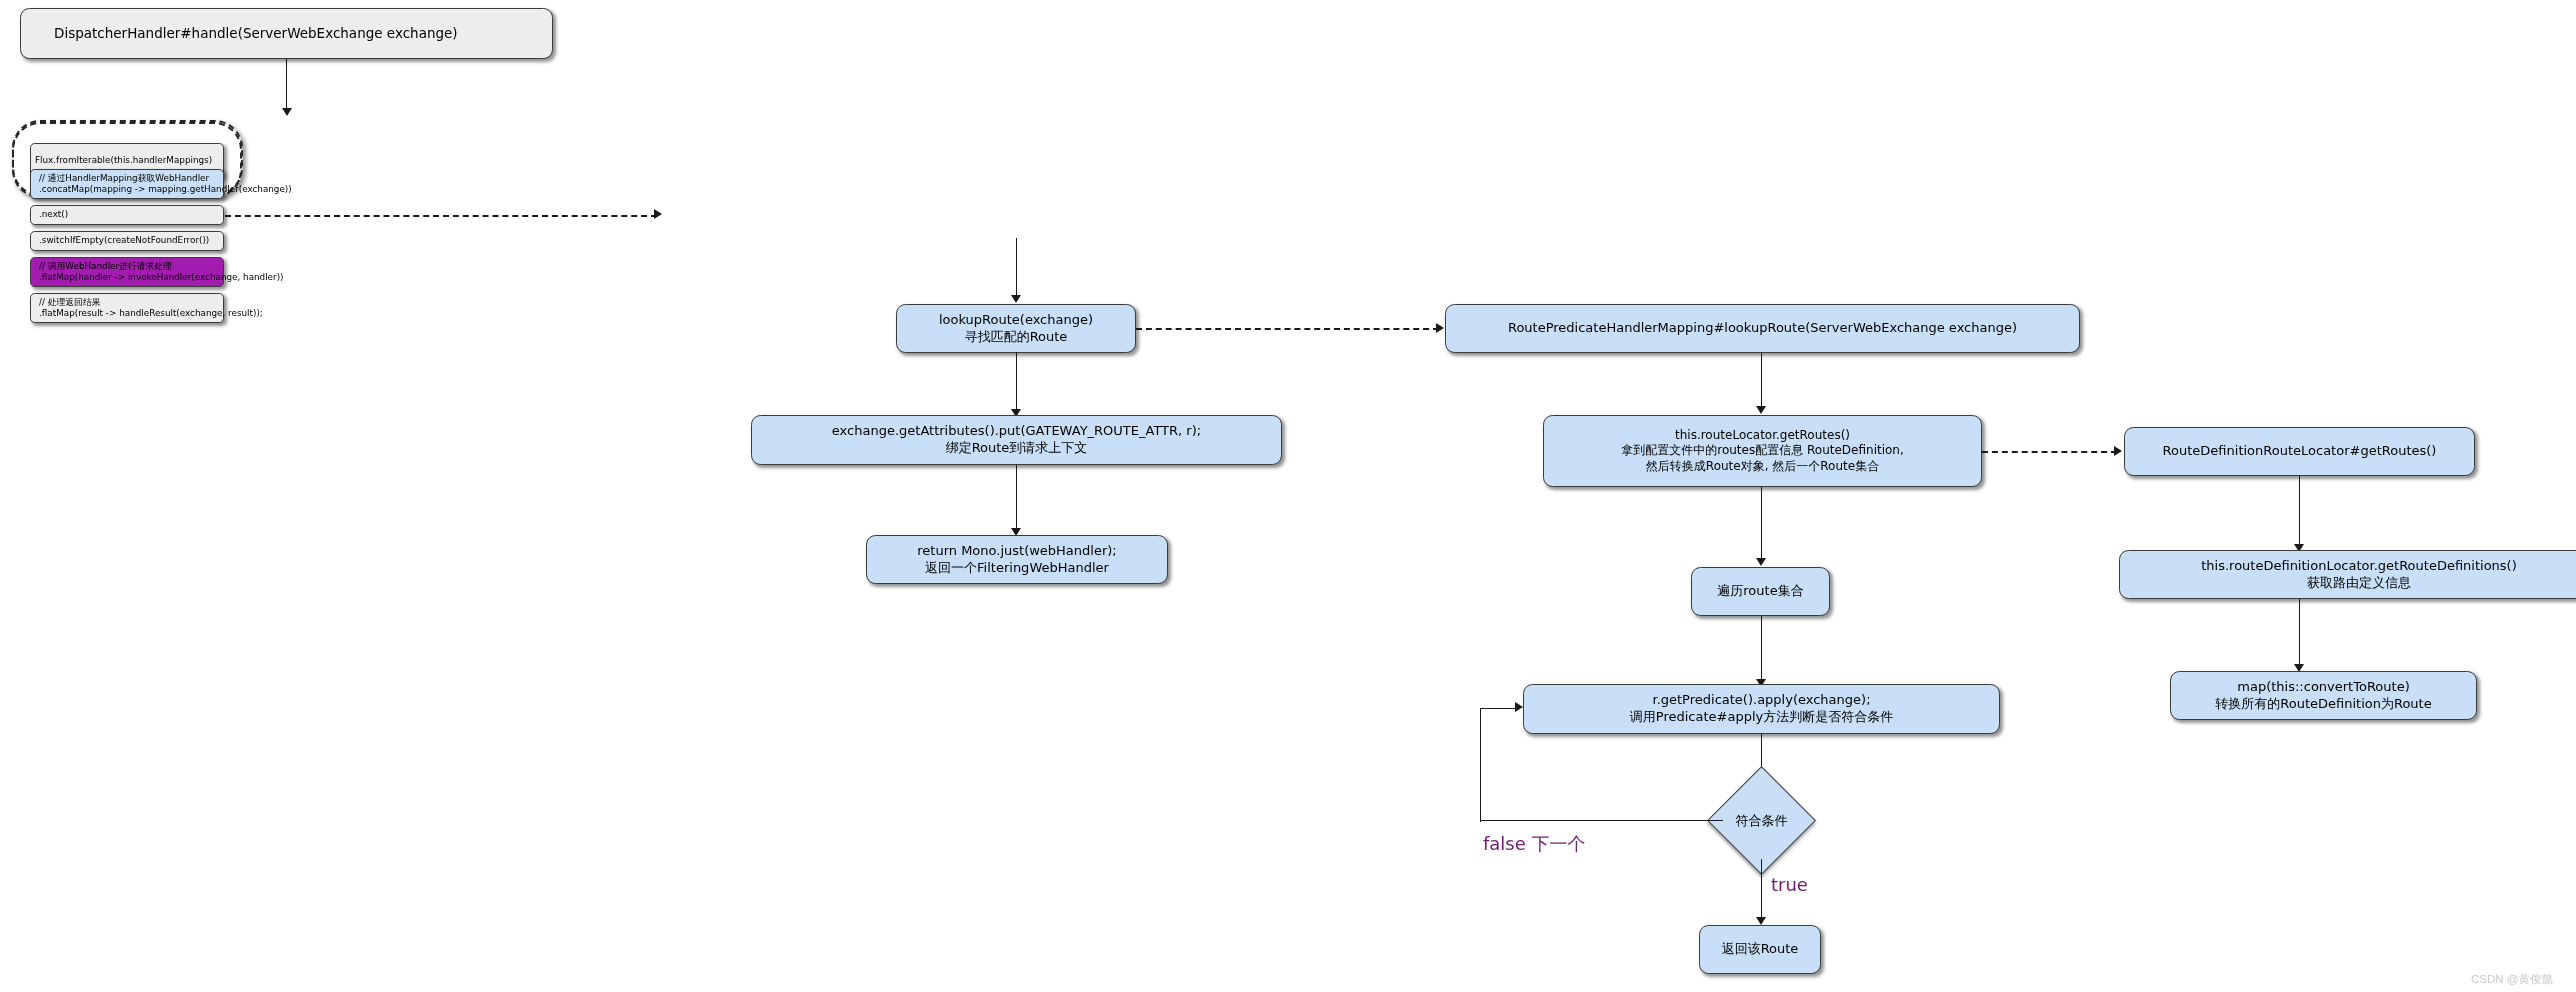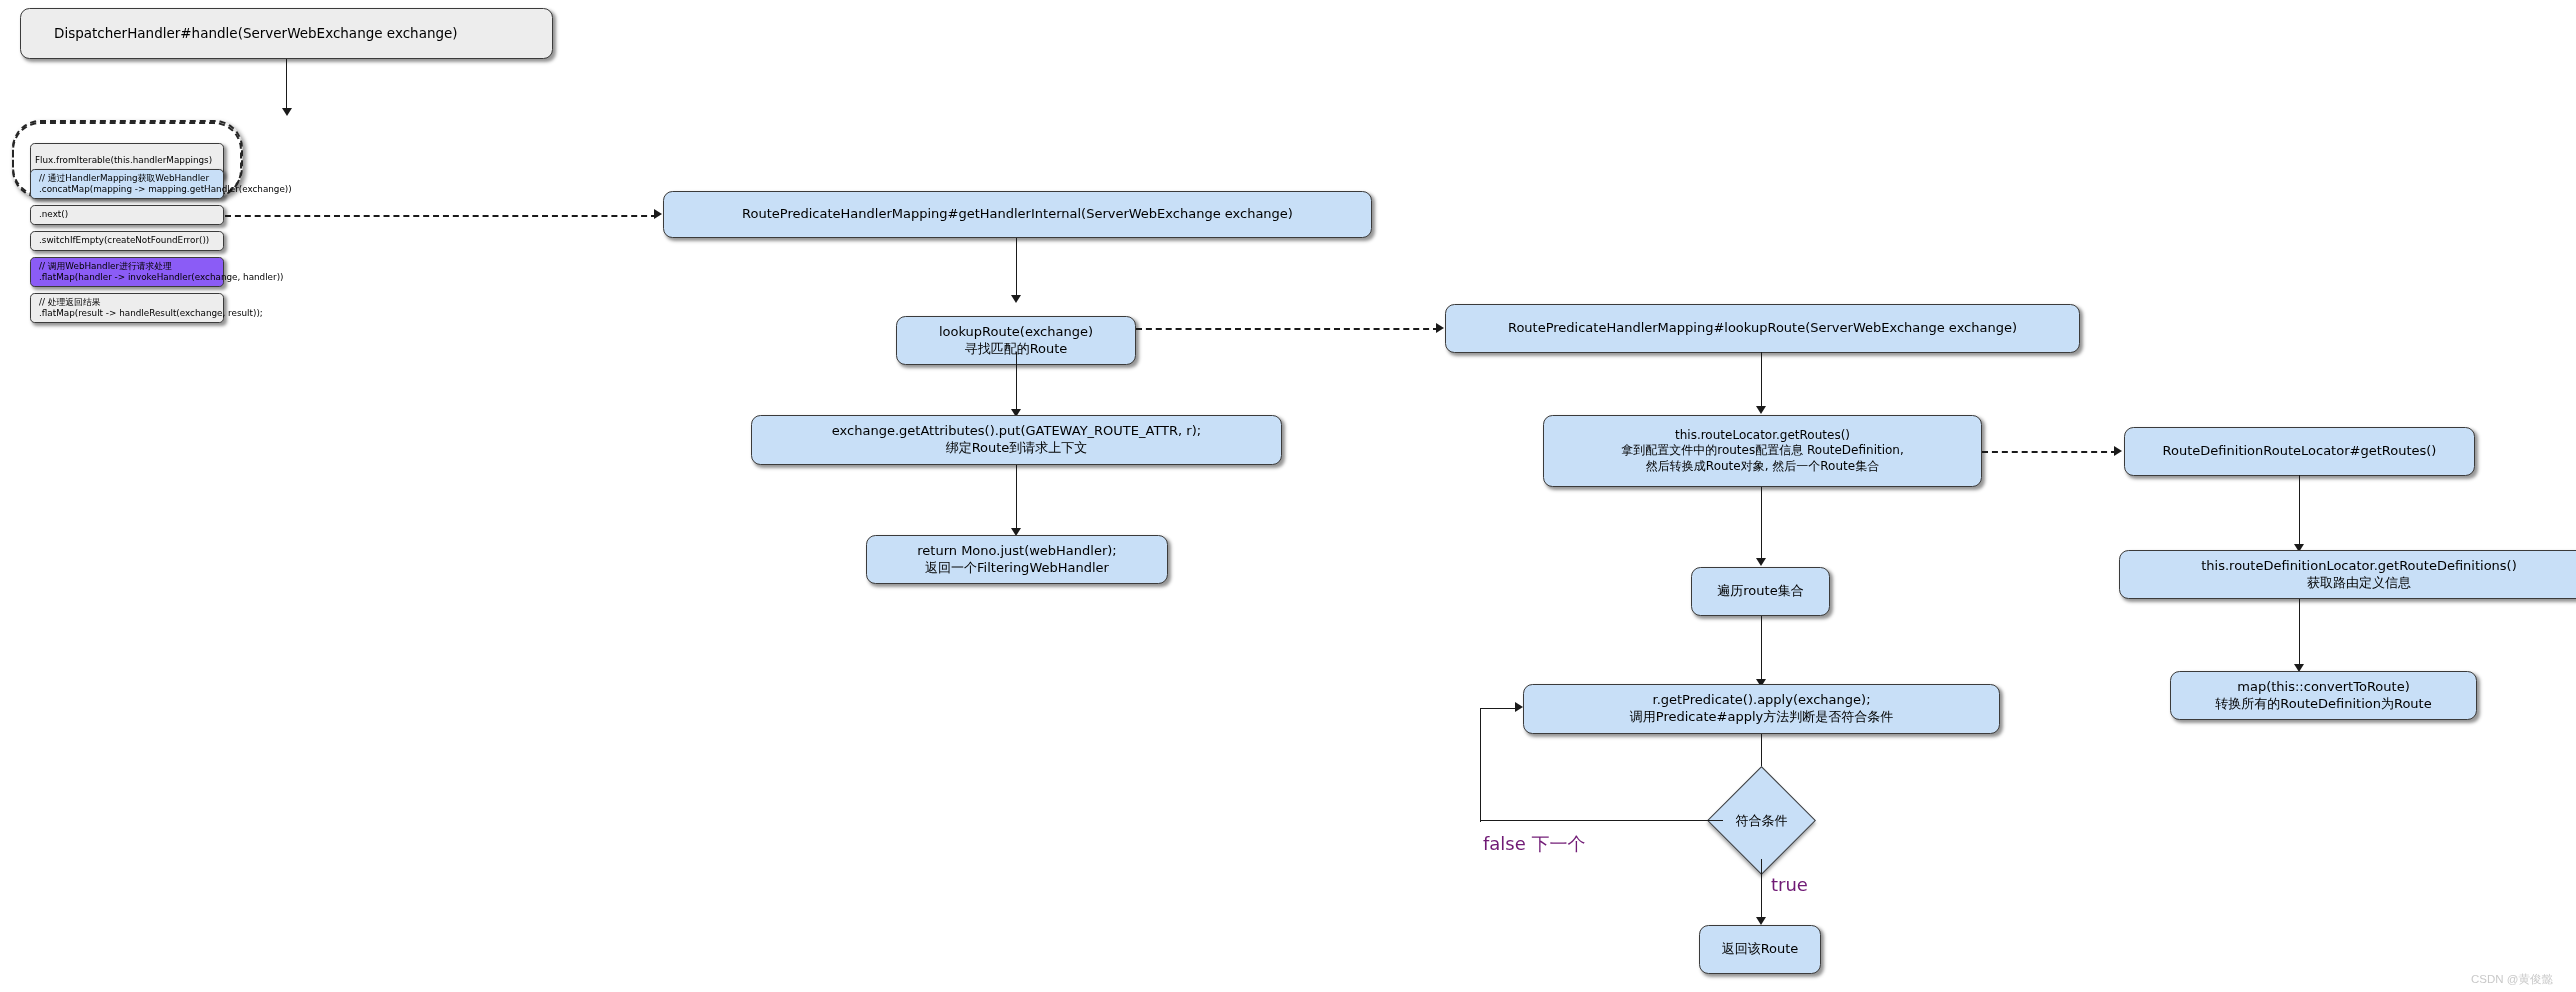--- a/index.html
+++ b/index.html
@@ -21,21 +21,21 @@
     font-size:13px;
     line-height:1.30;
     color:#000000;
     text-align:center;
     padding:2.7px 8px;
     white-space:nowrap;
   }
   .node .ln{display:block;}
   .grey{background:#ededed;}
   .blue{background:#c8dff7;}
-  .yellow{background:#8b5cf6;}
+  .yellow{background:#a21caf;}
 
   .node.left-align{align-items:flex-start;text-align:left;}
 
   
   .group-dashed{
     position:absolute;
     box-sizing:border-box;
     border:2px dashed #262626;
     border-radius:28px;
     background:transparent;
@@ -133,28 +133,25 @@
   </div>
 
   <div class="node grey left-align" style="left:30px; top:293px; width:194px; height:30px; border-radius:4.7px; padding-left:8px; font-size:8.8px;">
     <span class="ln">// 处理返回结果</span>
     <span class="ln">.flatMap(result -&gt; handleResult(exchange, result));</span>
   </div>
 
   <div class="hline-dash" style="left:225px; top:215px; width:432px;"></div>
   <div class="arrow-right" style="left:654px; top:209px;"></div>
 
-  <div class="node blue" style="left:663px; top:191px; width:709px; height:47px;">
-    <span class="ln">RoutePredicateHandlerMapping#getHandlerInternal(ServerWebExchange exchange)</span>
-  </div>
 
   <div class="vline" style="left:1016px; top:238px; height:61px;"></div>
   <div class="arrow-down" style="left:1011px; top:295px;"></div>
 
-  <div class="node blue" style="left:896px; top:316px; width:240px; height:49px;">
+  <div class="node blue" style="left:896px; top:304px; width:240px; height:49px;">
     <span class="ln">lookupRoute(exchange)</span>
     <span class="ln">寻找匹配的Route</span>
   </div>
 
   <div class="hline-dash" style="left:1136px; top:328px; width:303px;"></div>
   <div class="arrow-right" style="left:1436px; top:323px;"></div>
 
   <div class="vline" style="left:1016px; top:352px; height:61px;"></div>
   <div class="arrow-down" style="left:1011px; top:409px;"></div>
 

